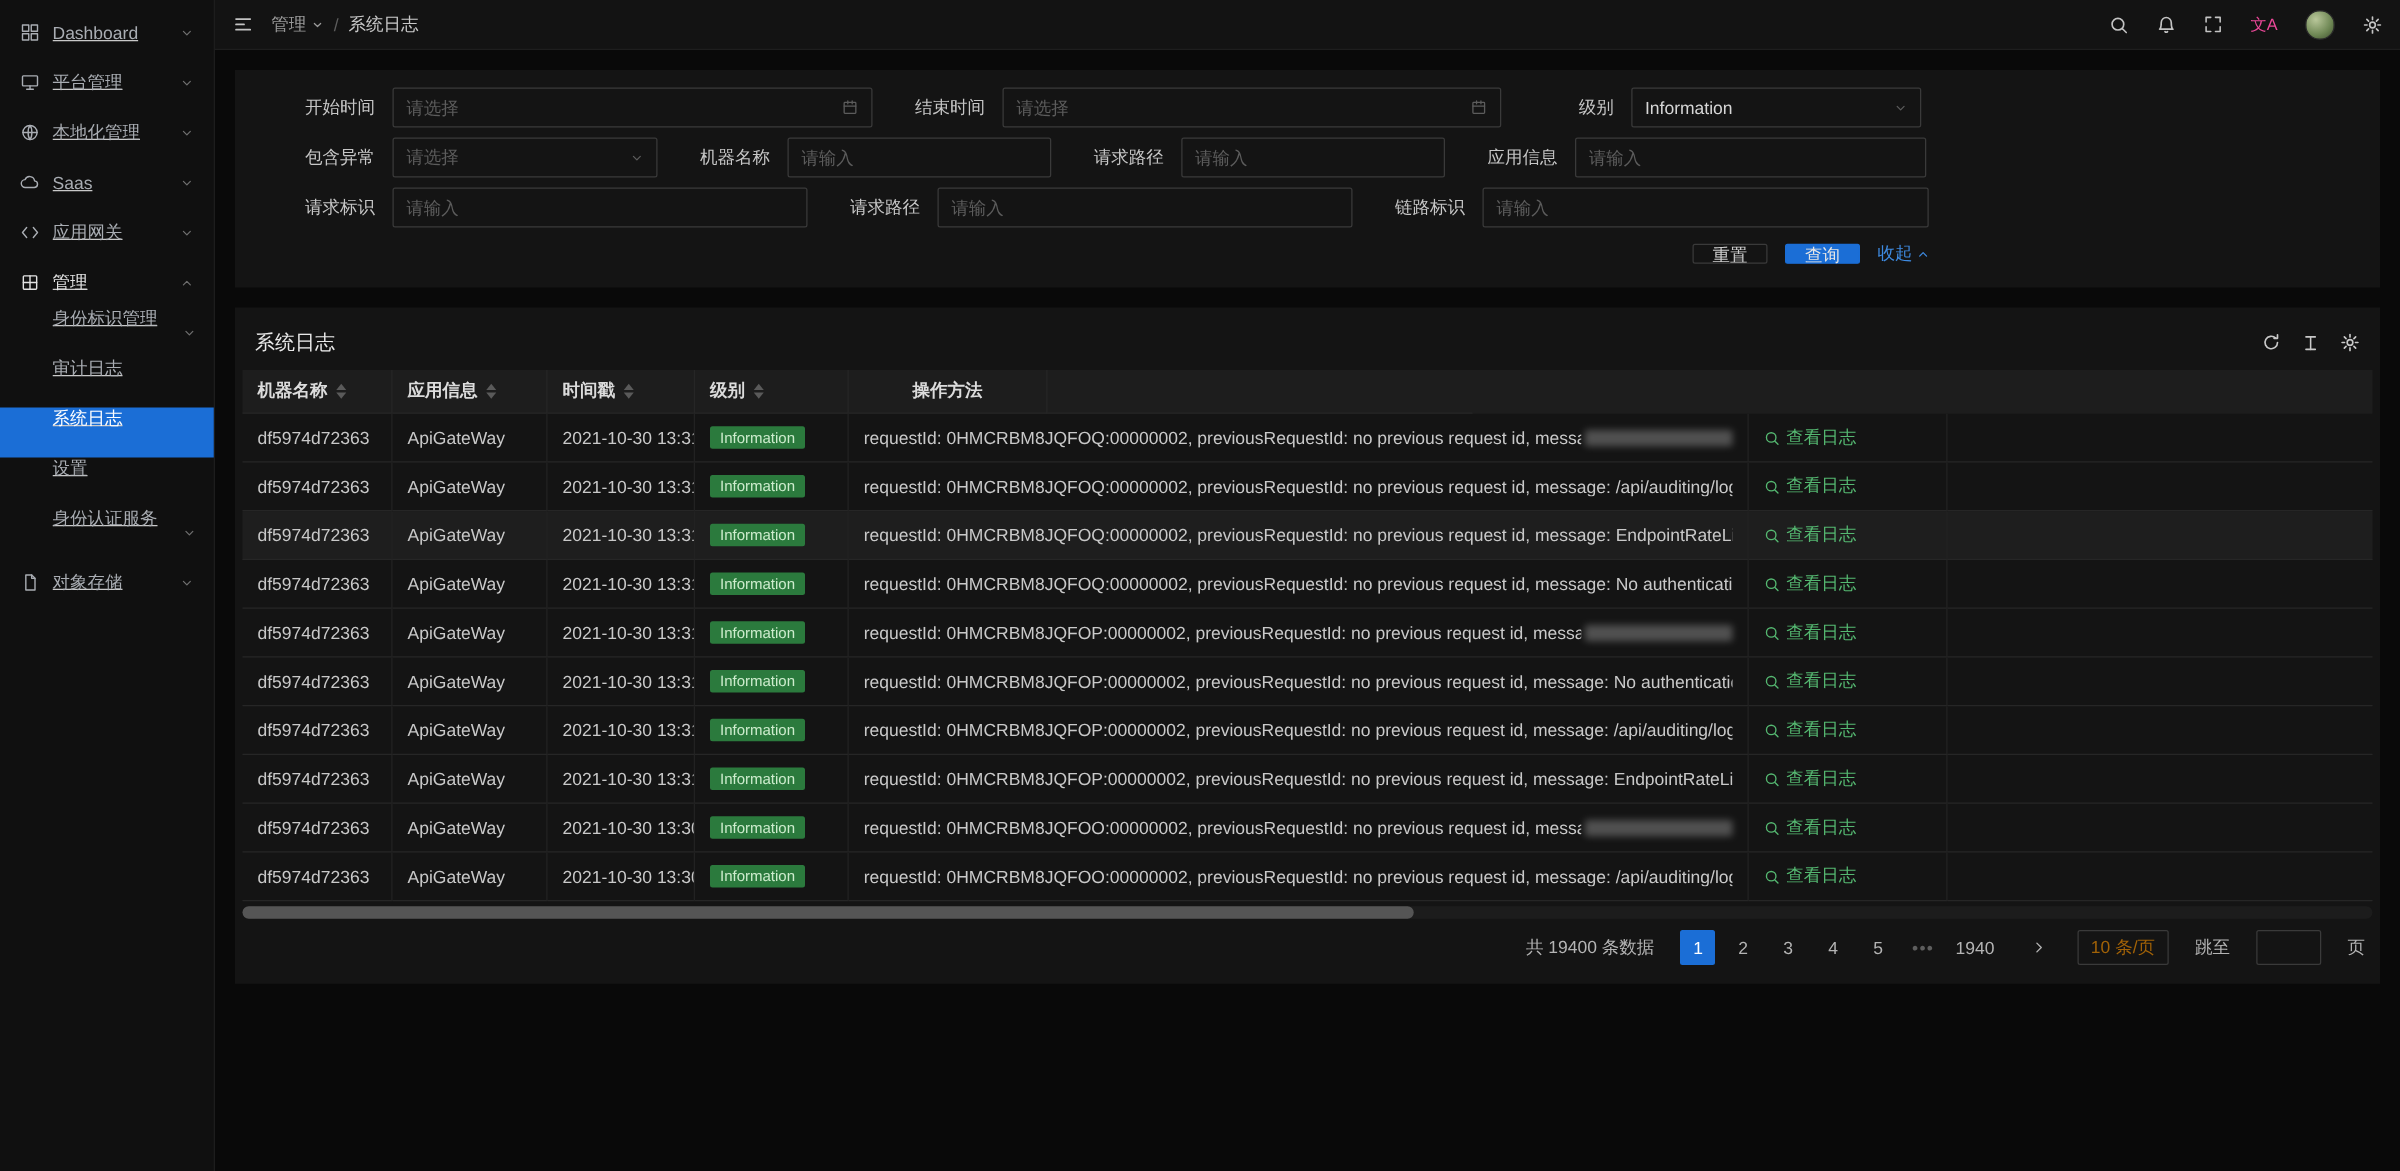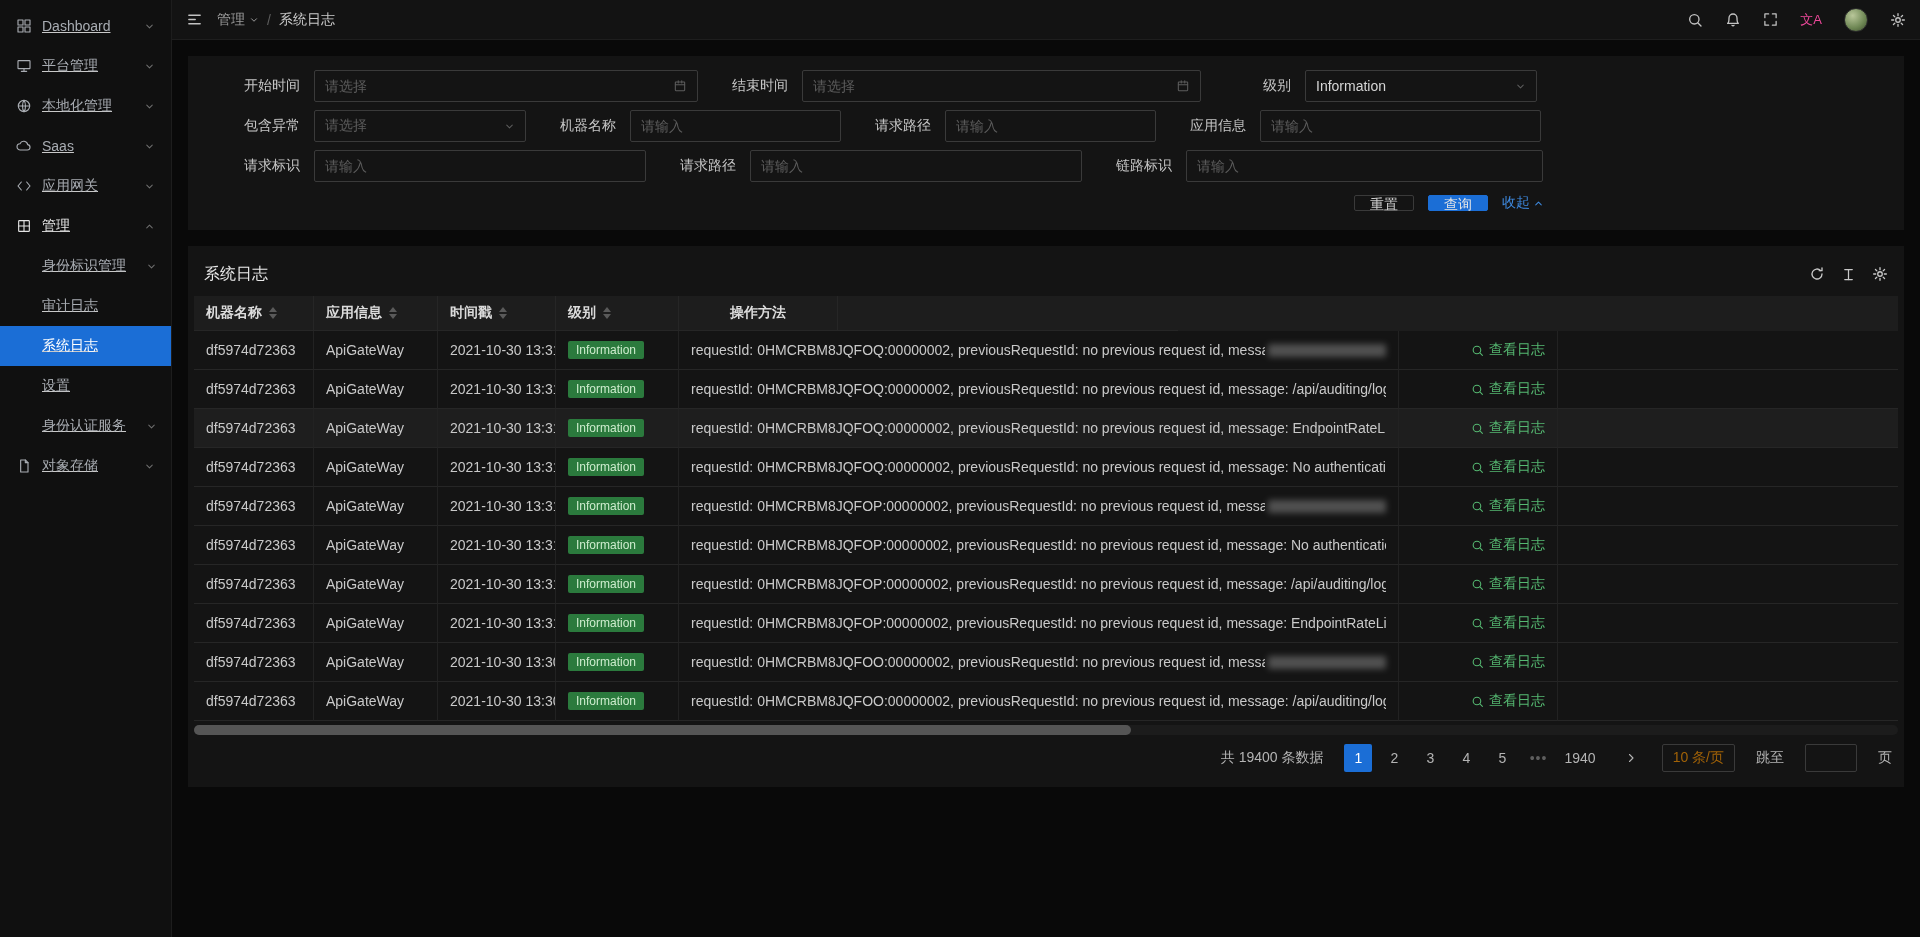--- a/index.html
+++ b/index.html
@@ -15,21 +15,21 @@
   
   .sidebar { width:172px; flex-shrink:0; background:#101010; border-right:1px solid #1d1d1d; }
   .logo { height:48px; display:flex; align-items:center; gap:8px; padding:0 12px; }
   .logo-text { color:#ffffff; font-weight:bold; font-size:15px; white-space:nowrap; }
   .menu { padding-top:6px;text-decoration:underline; }
   .menu-item { height:40px; display:flex; align-items:center; gap:10px; padding:0 16px; color:#a9adb3; cursor:pointer; }
   .menu-item.expanded { color:#e3e3e3; }
   .mi-icon { display:flex; align-items:center; }
   .mi-label { flex:1; white-space:nowrap; overflow:hidden; }
   .mi-chev { color:#6e6e6e; display:flex; align-items:center; }
-  .submenu-item { height:40px; display:flex; align-items:center; padding:0 14px 0 42px; color:#a9adb3; cursor:pointer;gap:20px; }
+  .submenu-item { height:40px; display:flex; padding:0 14px 0 42px; color:#a9adb3; cursor:pointer;gap:20px; }
   .submenu-item .mi-label { flex:1; }
   .submenu-item.active { background:#1b6ed6; color:#ffffff; }
 
   
   .main { flex:1; display:flex; flex-direction:column; min-width:0; }
   .topbar { height:40px; background:#131313; border-bottom:1px solid #1e1e1e; display:flex; align-items:center; gap:14px; padding:0 14px; flex-shrink:0; }
   .tb-icon { display:flex; align-items:center; color:#c3c3c3; cursor:pointer; }
   .breadcrumb { display:flex; align-items:center; gap:8px; font-size:14px; }
   .bc-item { display:flex; align-items:center; gap:4px; color:#9a9a9a; cursor:pointer; }
   .bc-sep { color:#5d5d5d; }
@@ -76,21 +76,21 @@
   .thead { display:flex; background:#1d1d1d; }
   .th { height:35px; display:flex; align-items:center; padding:0 12px; color:#dcdcdc; font-weight:bold;
         border-right:1px solid #262626; border-bottom:1px solid #262626; flex-shrink:0; }
   .tr { display:flex; }
   .tr:nth-child(3) { background:#1e1e1e; }
   .td { height:39px; display:flex; align-items:center; padding:0 12px; color:#c9c9c9;
         border-right:1px solid #222222; border-bottom:1px solid #262626; flex-shrink:0;
         white-space:nowrap; overflow:hidden; }
   .col0{width:120px} .col1{width:124px} .col2{width:118px} .col3{width:123px}
   .col4{flex:1; min-width:0;}
-  .col5{width:159px; justify-content:flex-end;}
+  .col5{width:159px; justify-content:flex-start;}
   .colf{width:340px; border-right:none;}
   .th.col5{justify-content:center;}
   .sorter { display:inline-flex; flex-direction:column; margin-left:7px; gap:2px; cursor:pointer; }
   .sorter i { width:0; height:0; border-left:4px solid transparent; border-right:4px solid transparent; display:block; }
   .sorter .up { border-bottom:5px solid #5a5a5a; }
   .sorter .dn { border-top:5px solid #5a5a5a; }
   .tag { background:#2b7a3d; color:#cdeccd; font-size:12px; padding:2px 8px; border-radius:2px; }
   .msg span.txt { overflow:hidden; white-space:nowrap; }
   .redacted { display:inline-block; width:118px; height:13px; margin-left:3px; border-radius:2px;
               background:#9a9a9a; opacity:.45; filter:blur(3px); flex-shrink:0; }

